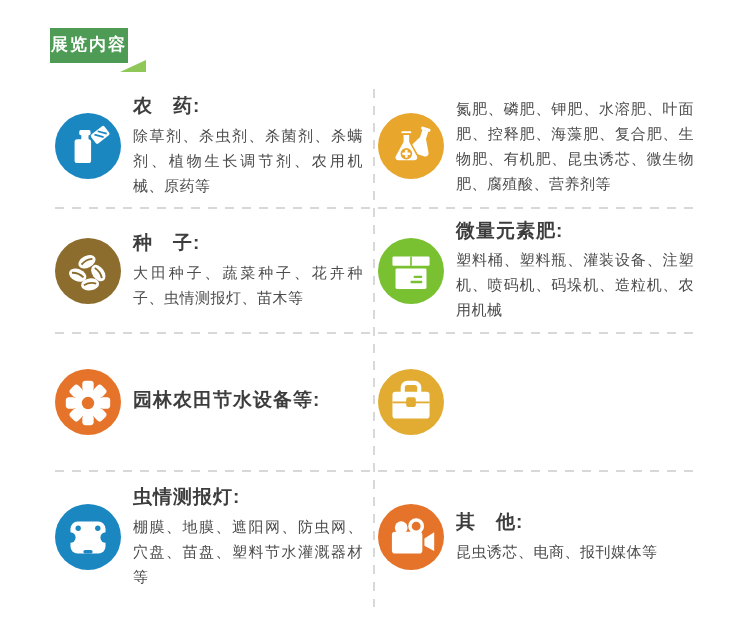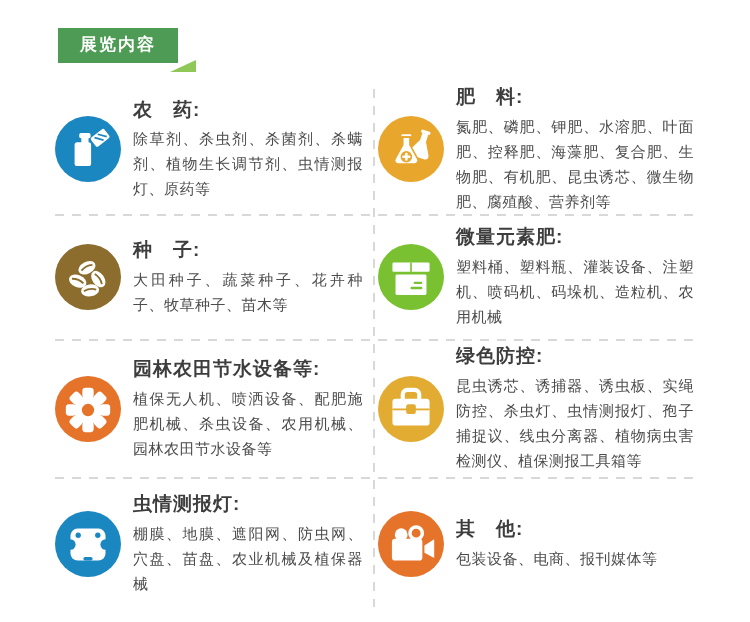--- a/index.html
+++ b/index.html
@@ -3,24 +3,24 @@
 <meta charset="utf-8">
 <style>
   * { margin:0; padding:0; box-sizing:border-box; }
   html,body { background:#fff; }
   .page {
     position:relative; width:750px; height:622px; background:#fff;
     font-family:"Liberation Sans","DejaVu Sans",sans-serif; overflow:hidden;
   }
   
   .tag {
-    position:absolute; top:28px; left:58px;
+    position:absolute; top:28px; left:50px;
     background:var(--tag-bg,#4e9b55); color:#fff;
     font-size:17px; font-weight:bold; letter-spacing:2px;
-    padding:8px 22px; line-height:1.1;
+    padding:8px 1px; line-height:1.1;
   }
   .tag .fold {
     position:absolute; right:-18px; bottom:-9px; width:0; height:0;
     border-left:26px solid transparent;
     border-bottom:12px solid var(--fold,#8fc858);
   }
   
   .grid {
     position:absolute; top:85px; left:55px; width:651px;
     display:grid; grid-template-columns:308px 316px; column-gap:15px;
@@ -71,41 +71,40 @@
           <rect x="19" y="25.5" width="16" height="23" rx="2.5" fill="#fff"></rect>
           <g transform="rotate(-38 44 21)">
             <rect x="35.5" y="15.5" width="16.5" height="11" rx="2" fill="#fff"></rect>
             <line x1="39.5" y1="17.5" x2="45" y2="24.8" style="stroke:var(--c)" stroke-width="1.6"></line>
             <line x1="44" y1="16.8" x2="49.5" y2="24" style="stroke:var(--c)" stroke-width="1.6"></line>
           </g>
         </svg>
       </span>
       <div class="text">
         <div class="title">农　药:</div>
-        <div class="desc">除草剂、杀虫剂、杀菌剂、杀螨剂、植物生长调节剂、虫情测报灯、原药等</div>
+        <div class="desc">除草剂、杀虫剂、杀菌剂、杀螨剂、植物生长调节剂、农用机械、原药等</div>
       </div>
     </div>
 
     <div class="cell r1" style="--c: #e8a62c;">
       <span class="icon">
         <svg viewBox="0 0 64 64">
           <circle cx="32" cy="32" r="32" style="fill:var(--c)"></circle>
           <g transform="rotate(18 42 30)">
             <rect x="37" y="13.5" width="9.5" height="3.2" rx="1.5" fill="#fff"></rect>
             <path d="M38.8,16.5 h6 v7.5 l6.5,12 c1.1,2.4 -0.5,4.6 -3.2,4.6 h-12.6 c-2.7,0 -4.3,-2.2 -3.2,-4.6 l6.5,-12 z" fill="#fff"></path>
           </g>
           <rect x="22" y="17" width="11" height="3.4" rx="1.6" fill="#fff" style="stroke:var(--c)" stroke-width="1.4"></rect>
           <path d="M24,20.5 h7 v7.5 l7.5,13.5 c1.3,2.7 -0.6,5.2 -3.5,5.2 H20 c-2.9,0 -4.8,-2.5 -3.5,-5.2 L24,28 z" fill="#fff" style="stroke:var(--c)" stroke-width="1.6"></path>
           <circle cx="27.5" cy="39.5" r="5.6" style="fill:var(--c)"></circle>
           <rect x="26.3" y="35.6" width="2.4" height="7.8" rx="0.8" fill="#fff"></rect>
           <rect x="23.6" y="38.3" width="7.8" height="2.4" rx="0.8" fill="#fff"></rect>
         </svg>
       </span>
       <div class="text">
-        <div class="title">肥　料:</div>
         <div class="desc">氮肥、磷肥、钾肥、水溶肥、叶面肥、控释肥、海藻肥、复合肥、生物肥、有机肥、昆虫诱芯、微生物肥、腐殖酸、营养剂等</div>
       </div>
     </div>
 
     <div class="hdiv"></div>
 
     <div class="cell r2" style="--c: #8c6d2d;">
       <span class="icon">
         <svg viewBox="0 0 64 64">
           <circle cx="32" cy="32" r="32" style="fill:var(--c)"></circle>
@@ -122,21 +121,21 @@
             <path d="M-6 0 Q0 -2.6 6 0" fill="none" style="stroke:var(--c)" stroke-width="1.8"></path>
           </g>
           <g transform="translate(34 45) rotate(-8)">
             <ellipse rx="8.8" ry="5.8" fill="#fff"></ellipse>
             <path d="M-6 0 Q0 -2.6 6 0" fill="none" style="stroke:var(--c)" stroke-width="1.8"></path>
           </g>
         </svg>
       </span>
       <div class="text">
         <div class="title">种　子:</div>
-        <div class="desc">大田种子、蔬菜种子、花卉种子、牧草种子、苗木等</div>
+        <div class="desc">大田种子、蔬菜种子、花卉种子、虫情测报灯、苗木等</div>
       </div>
     </div>
 
     <div class="cell r2" style="--c: #79c130;">
       <span class="icon">
         <svg viewBox="0 0 64 64">
           <circle cx="32" cy="32" r="32" style="fill:var(--c)"></circle>
           <rect x="14" y="18" width="36" height="9" rx="1.2" fill="#fff"></rect>
           <rect x="31.2" y="18" width="1.6" height="9" style="fill:var(--c)"></rect>
           <rect x="17" y="29.5" width="30" height="20" rx="1.4" fill="#fff"></rect>
@@ -165,71 +164,66 @@
             <rect x="-5.5" y="-21.5" width="11" height="10" rx="3" fill="#fff" transform="rotate(225)"></rect>
             <rect x="-5.5" y="-21.5" width="11" height="10" rx="3" fill="#fff" transform="rotate(270)"></rect>
             <rect x="-5.5" y="-21.5" width="11" height="10" rx="3" fill="#fff" transform="rotate(315)"></rect>
             <circle r="13.5" fill="#fff"></circle>
             <circle r="6" style="fill:var(--c)"></circle>
           </g>
         </svg>
       </span>
       <div class="text">
         <div class="title">园林农田节水设备等:</div>
-        <div class="desc">植保无人机、喷洒设备、配肥施肥机械、杀虫设备、农用机械、园林农田节水设备等</div>
       </div>
     </div>
 
     <div class="cell r3" style="--c: #e2ac32;">
       <span class="icon">
         <svg viewBox="0 0 64 64">
           <circle cx="32" cy="32" r="32" style="fill:var(--c)"></circle>
           <rect x="24" y="13.5" width="16" height="14" rx="4.5" fill="none" stroke="#fff" stroke-width="4"></rect>
           <rect x="14" y="22" width="36" height="26" rx="3" fill="#fff"></rect>
           <rect x="14" y="31.5" width="36" height="1.8" style="fill:var(--c)"></rect>
           <rect x="27.3" y="27.5" width="9.4" height="9.4" rx="2" style="fill:var(--c)"></rect>
         </svg>
       </span>
-      <div class="text">
-        <div class="title">绿色防控:</div>
-        <div class="desc">昆虫诱芯、诱捕器、诱虫板、实绳防控、杀虫灯、虫情测报灯、孢子捕捉议、线虫分离器、植物病虫害检测仪、植保测报工具箱等</div>
-      </div>
     </div>
 
     <div class="hdiv"></div>
 
     <div class="cell r4" style="--c: #1b87c1;">
       <span class="icon">
         <svg viewBox="0 0 64 64">
           <circle cx="32" cy="32" r="32" style="fill:var(--c)"></circle>
           <rect x="15" y="17" width="34" height="31" rx="7" fill="#fff"></rect>
           <circle cx="15" cy="32.5" r="5" style="fill:var(--c)"></circle>
           <circle cx="49" cy="32.5" r="5" style="fill:var(--c)"></circle>
           <circle cx="22.5" cy="23.5" r="2.6" style="fill:var(--c)"></circle>
           <circle cx="41.5" cy="23.5" r="2.6" style="fill:var(--c)"></circle>
           <rect x="27.5" y="44.5" width="9" height="3.5" rx="1.75" style="fill:var(--c)"></rect>
         </svg>
       </span>
       <div class="text">
         <div class="title">虫情测报灯:</div>
-        <div class="desc">棚膜、地膜、遮阳网、防虫网、穴盘、苗盘、农业机械及植保器械</div>
+        <div class="desc">棚膜、地膜、遮阳网、防虫网、穴盘、苗盘、塑料节水灌溉器材等</div>
       </div>
     </div>
 
     <div class="cell r4" style="--c: #e5732a;">
       <span class="icon">
         <svg viewBox="0 0 64 64">
           <circle cx="32" cy="32" r="32" style="fill:var(--c)"></circle>
           <circle cx="22.5" cy="23" r="6.2" fill="#fff"></circle>
           <circle cx="37" cy="21.5" r="6" fill="none" stroke="#fff" stroke-width="3.4"></circle>
           <rect x="13.5" y="27" width="29.5" height="21" rx="3" fill="#fff"></rect>
           <polygon points="45,33.5 54.5,27.5 54.5,45.5 45,40.5" fill="#fff"></polygon>
         </svg>
       </span>
       <div class="text">
         <div class="title">其　他:</div>
-        <div class="desc">包装设备、电商、报刊媒体等</div>
+        <div class="desc">昆虫诱芯、电商、报刊媒体等</div>
       </div>
     </div>
 
     <div class="vdiv"></div>
   </div>
 </div>
 
 </body></html>

